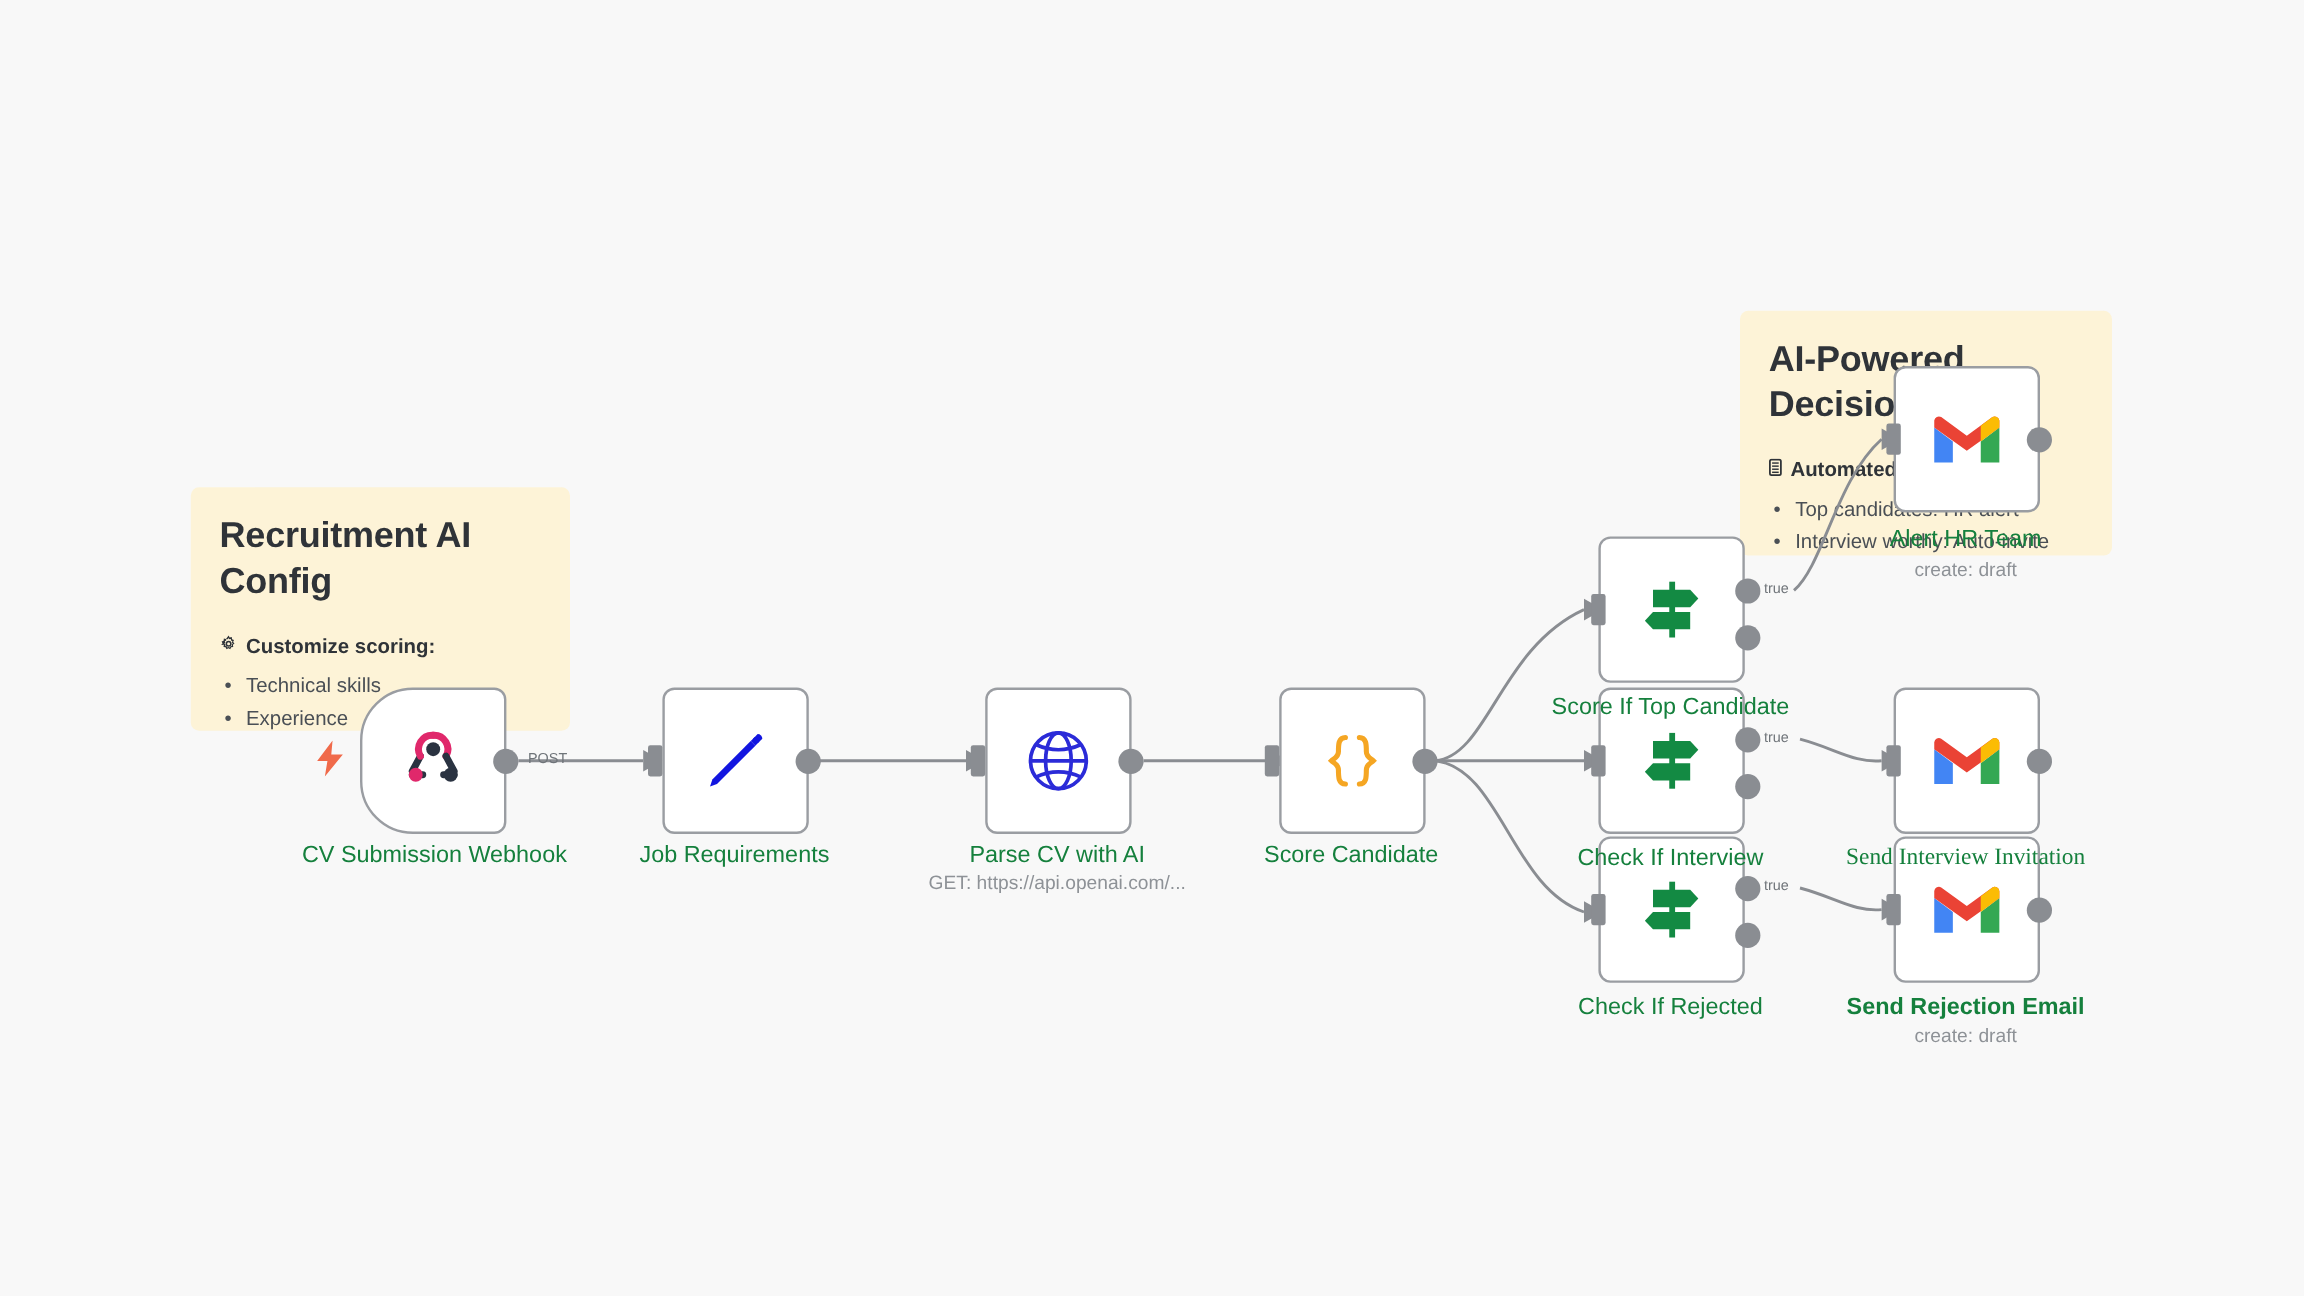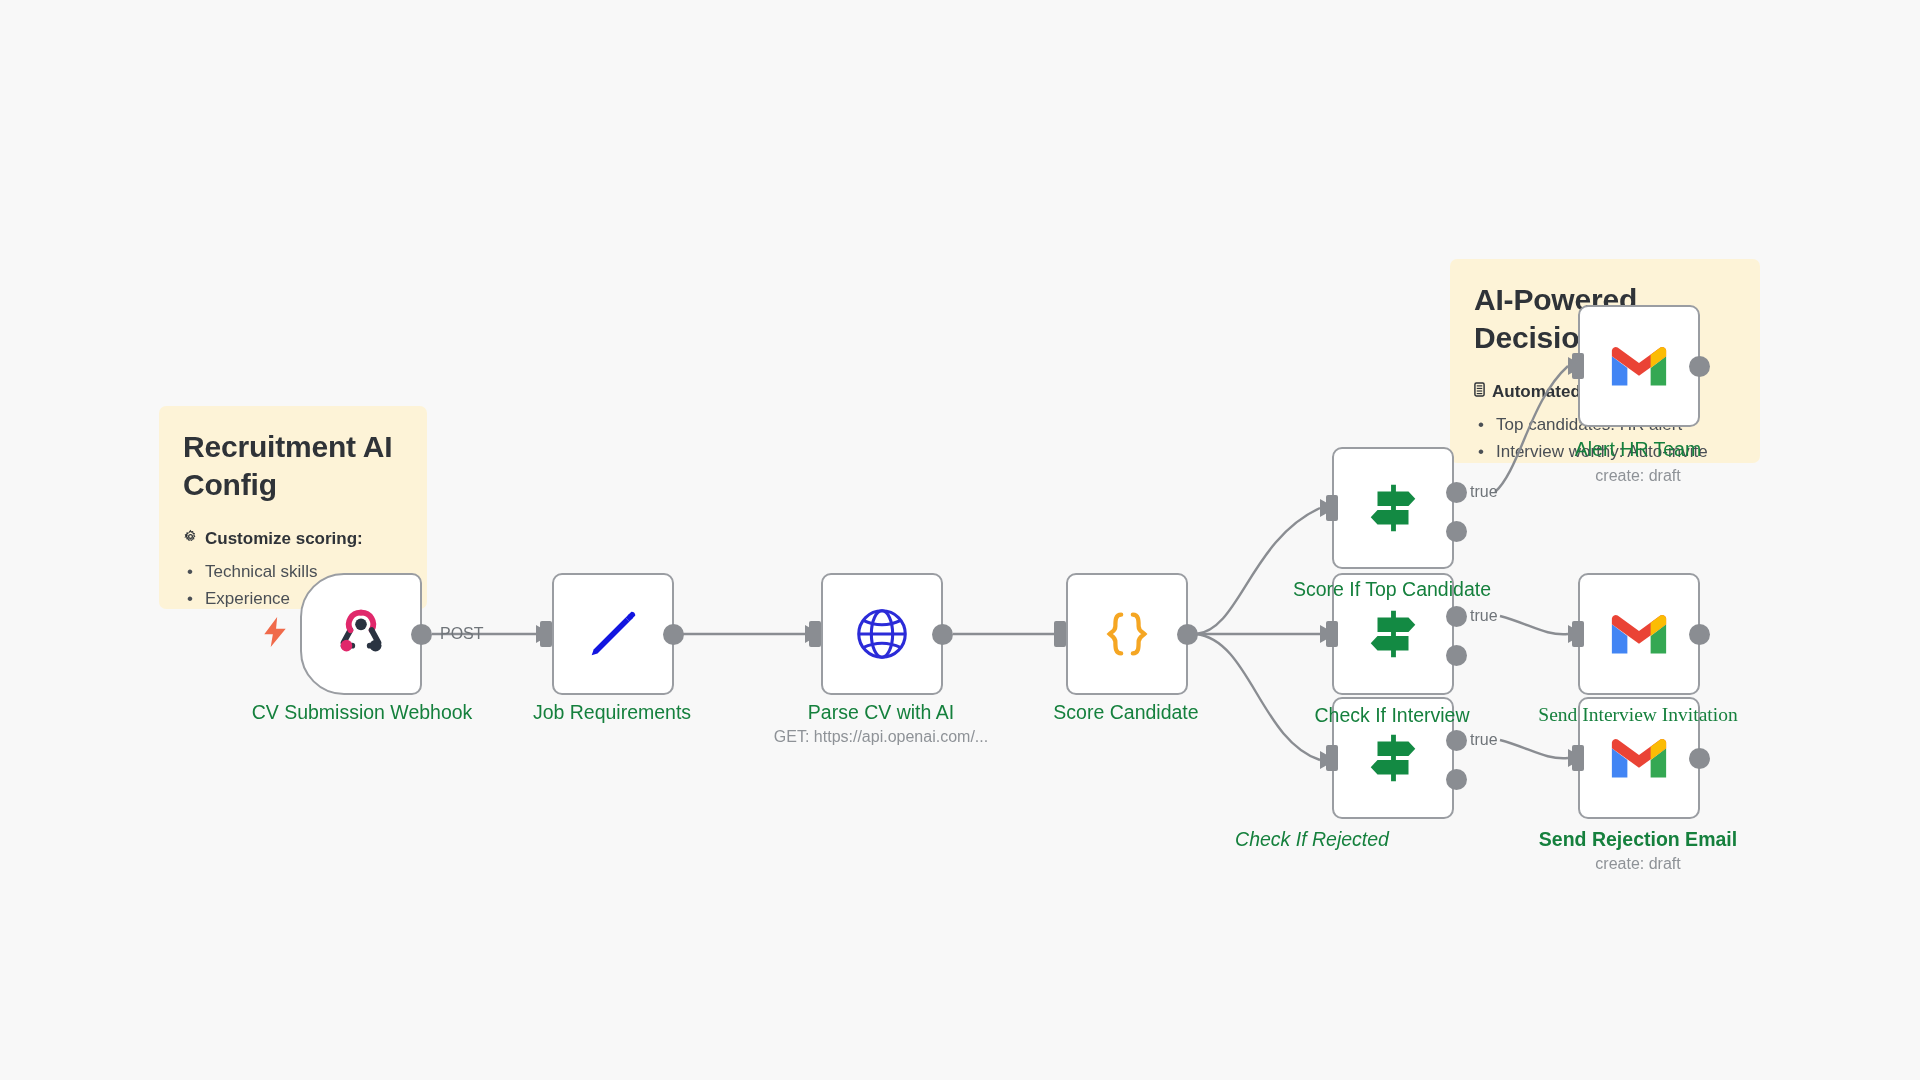--- a/index.html
+++ b/index.html
@@ -54,21 +54,21 @@
     white-space: nowrap;
   }
   .sticky li::before {
     content: "\2022";
     position: absolute;
     left: 4px;
     color: #4A4F55;
     font-size: 17px;
   }
 
-  #sticky-left  { left: 159px; top: 406px; width: 268px; height: 203px; }
+  #sticky-left  { left: 159px; top: 406px; width: 316px; height: 203px; }
   #sticky-right { left: 1450px; top: 259px; width: 310px; height: 204px; }
 
   
   #edges {
     position: absolute;
     left: 0; top: 0;
     width: 1920px; height: 1080px;
     z-index: 2;
     pointer-events: none;
   }
@@ -122,21 +122,21 @@
   }
   .port.in {
     width: 12px; height: 26px;
     background: #8A8D92;
     border-radius: 2px;
   }
 
   .edge-label {
     position: absolute;
     z-index: 6;
-    font-size: 16px;
+    font-size: 12px;
     color: #6F7479;
     white-space: nowrap;
     background: transparent;
   }
 
   .bolt {
     position: absolute;
     z-index: 3;
     font-size: 28px;
     color: #F06A4A;
@@ -330,21 +330,21 @@
         <rect x="30" y="8" width="5" height="48"></rect>
         <polygon points="16,15 48,15 55,22.5 48,30 16,30"></polygon>
         <polygon points="48,34 16,34 9,41.5 16,49 48,49"></polygon>
       </svg>
     </span>
   </div>
   <div class="port in" style="left:1326px; top:745px;"></div>
   <div class="port out" style="left:1446px; top:730px;"></div>
   <div class="port out" style="left:1446px; top:769px;"></div>
   <div class="edge-label" style="left:1470px; top:731px;">true</div>
-  <div class="node-label" style="left:1312px; top:827px;font-style:italic;">Check If Rejected</div>
+  <div class="node-label" style="left:1392px; top:827px;">Check If Rejected</div>
 
   <div class="node" style="left:1578px; top:305px;">
     <span>
       <svg class="glyph" viewBox="0 0 64 48">
         <path d="M4 44 L4 14 L20 26 L20 44 Z" fill="#4285F4"></path>
         <path d="M60 44 L60 14 L44 26 L44 44 Z" fill="#34A853"></path>
         <path d="M4 14 L4 8 A4 4 0 0 1 10 5 L32 21 L54 5 A4 4 0 0 1 60 8 L60 14 L32 34 Z" fill="#EA4335"></path>
         <path d="M60 14 L60 8 A4 4 0 0 0 54 5 L44 12.5 L44 26 Z" fill="#FBBC04"></path>
         <path d="M20 26 L32 34 L44 26 L44 44 L20 44 Z" fill="#C5221F" opacity="0"></path>
       </svg>

